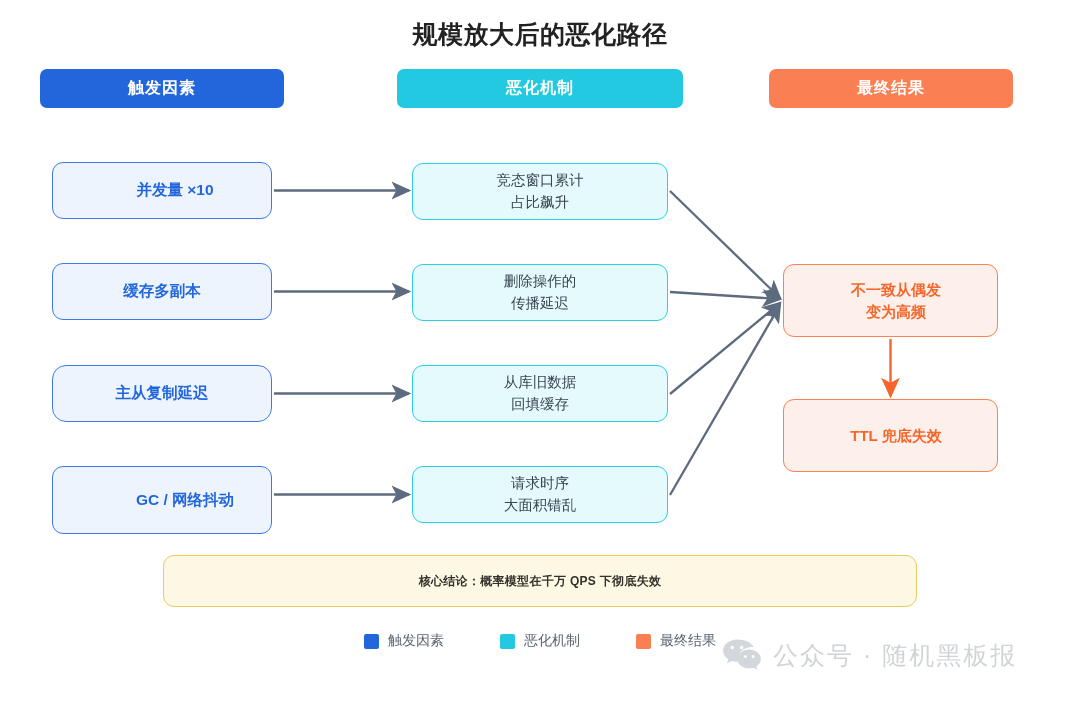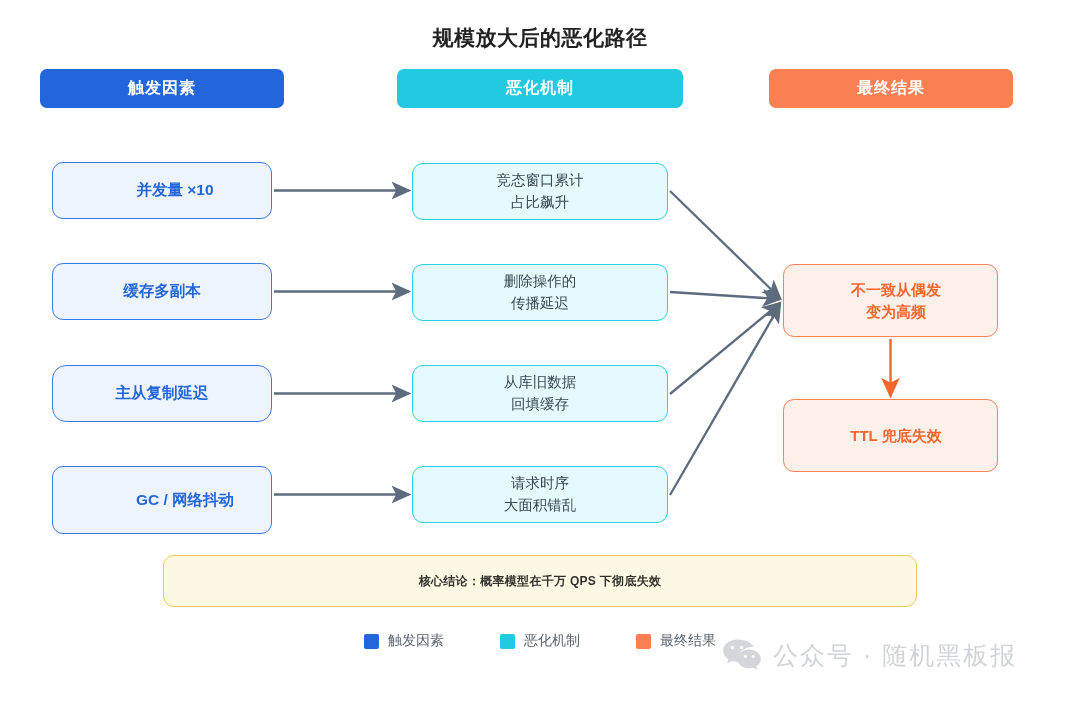--- a/index.html
+++ b/index.html
@@ -16,23 +16,23 @@
   }
   #canvas {
     position: relative;
     width: 1080px;
     height: 702px;
   }
   .abs { position: absolute; box-sizing: border-box; }
 
   
   #title {
-    left: 0; top: 24px; width: 1080px;
+    left: 0; top: 18px; width: 1080px;
     text-align: center;
-    font-size: 21px;
+    font-size: 25px;
     font-weight: bold;
     color: #222222;
     letter-spacing: 0.5px;
   }
 
   
   .col-head {
     height: 39px;
     border-radius: 7px;
     color: #ffffff;

